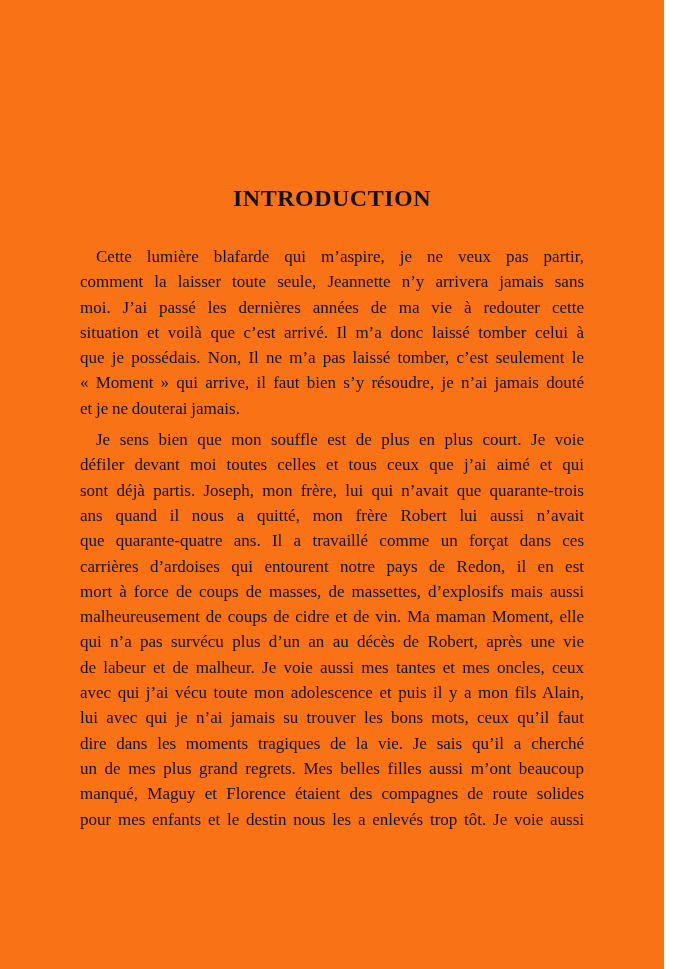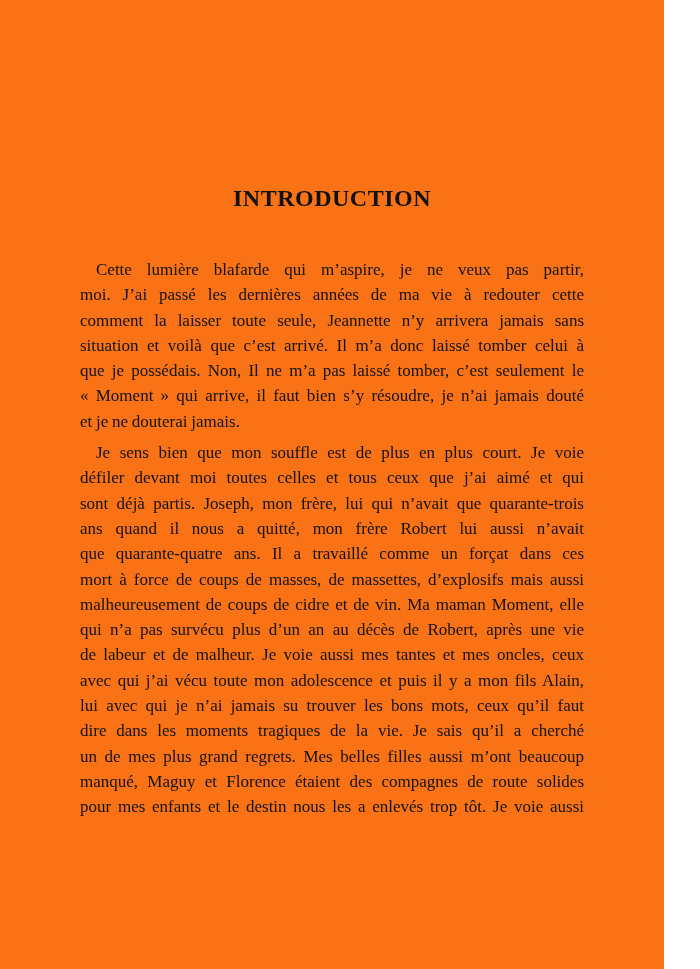--- a/index.html
+++ b/index.html
@@ -21,21 +21,21 @@
   }
   .title {
     margin: 0;
     font-size: 24px;
     font-weight: bold;
     line-height: 28px;
     letter-spacing: 0.5px;
     text-align: center;
   }
   .body-text {
-    margin-top: 45px;
+    margin-top: 32px;
     font-size: 17px;
     line-height: 25.3px;
     word-spacing: -0.5px;
   }
   .paragraph + .paragraph {
     margin-top: 6px;
   }
   .line {
     text-align: justify;
     text-align-last: justify;
@@ -48,33 +48,34 @@
   }
 </style>
 </head>
 <body>
 
 <div class="page">
   <h1 class="title">INTRODUCTION</h1>
   <div class="body-text" id="paragraphs">
       <div class="paragraph">
         <div class="line first">Cette lumière blafarde qui m’aspire, je ne veux pas partir,</div>
+        <div class="line">comment la laisser toute seule, Jeannette n’y arrivera jamais sans</div>
         <div class="line">moi. J’ai passé les dernières années de ma vie à redouter cette</div>
-        <div class="line">comment la laisser toute seule, Jeannette n’y arrivera jamais sans</div>
         <div class="line">situation et voilà que c’est arrivé. Il m’a donc laissé tomber celui à</div>
         <div class="line">que je possédais. Non, Il ne m’a pas laissé tomber, c’est seulement le</div>
         <div class="line">« Moment » qui arrive, il faut bien s’y résoudre, je n’ai jamais douté</div>
         <div class="line unjustified">et je ne douterai jamais.</div>
       </div>
       <div class="paragraph">
         <div class="line first">Je sens bien que mon souffle est de plus en plus court. Je voie</div>
         <div class="line">défiler devant moi toutes celles et tous ceux que j’ai aimé et qui</div>
         <div class="line">sont déjà partis. Joseph, mon frère, lui qui n’avait que quarante-trois</div>
         <div class="line">ans quand il nous a quitté, mon frère Robert lui aussi n’avait</div>
         <div class="line">que quarante-quatre ans. Il a travaillé comme un forçat dans ces</div>
+        <div class="line">carrières d’ardoises qui entourent notre pays de Redon, il en est</div>
         <div class="line">mort à force de coups de masses, de massettes, d’explosifs mais aussi</div>
         <div class="line">malheureusement de coups de cidre et de vin. Ma maman Moment, elle</div>
         <div class="line">qui n’a pas survécu plus d’un an au décès de Robert, après une vie</div>
         <div class="line">de labeur et de malheur. Je voie aussi mes tantes et mes oncles, ceux</div>
         <div class="line">avec qui j’ai vécu toute mon adolescence et puis il y a mon fils Alain,</div>
         <div class="line">lui avec qui je n’ai jamais su trouver les bons mots, ceux qu’il faut</div>
         <div class="line">dire dans les moments tragiques de la vie. Je sais qu’il a cherché</div>
         <div class="line">un de mes plus grand regrets. Mes belles filles aussi m’ont beaucoup</div>
         <div class="line">manqué, Maguy et Florence étaient des compagnes de route solides</div>
         <div class="line">pour mes enfants et le destin nous les a enlevés trop tôt. Je voie aussi</div>

